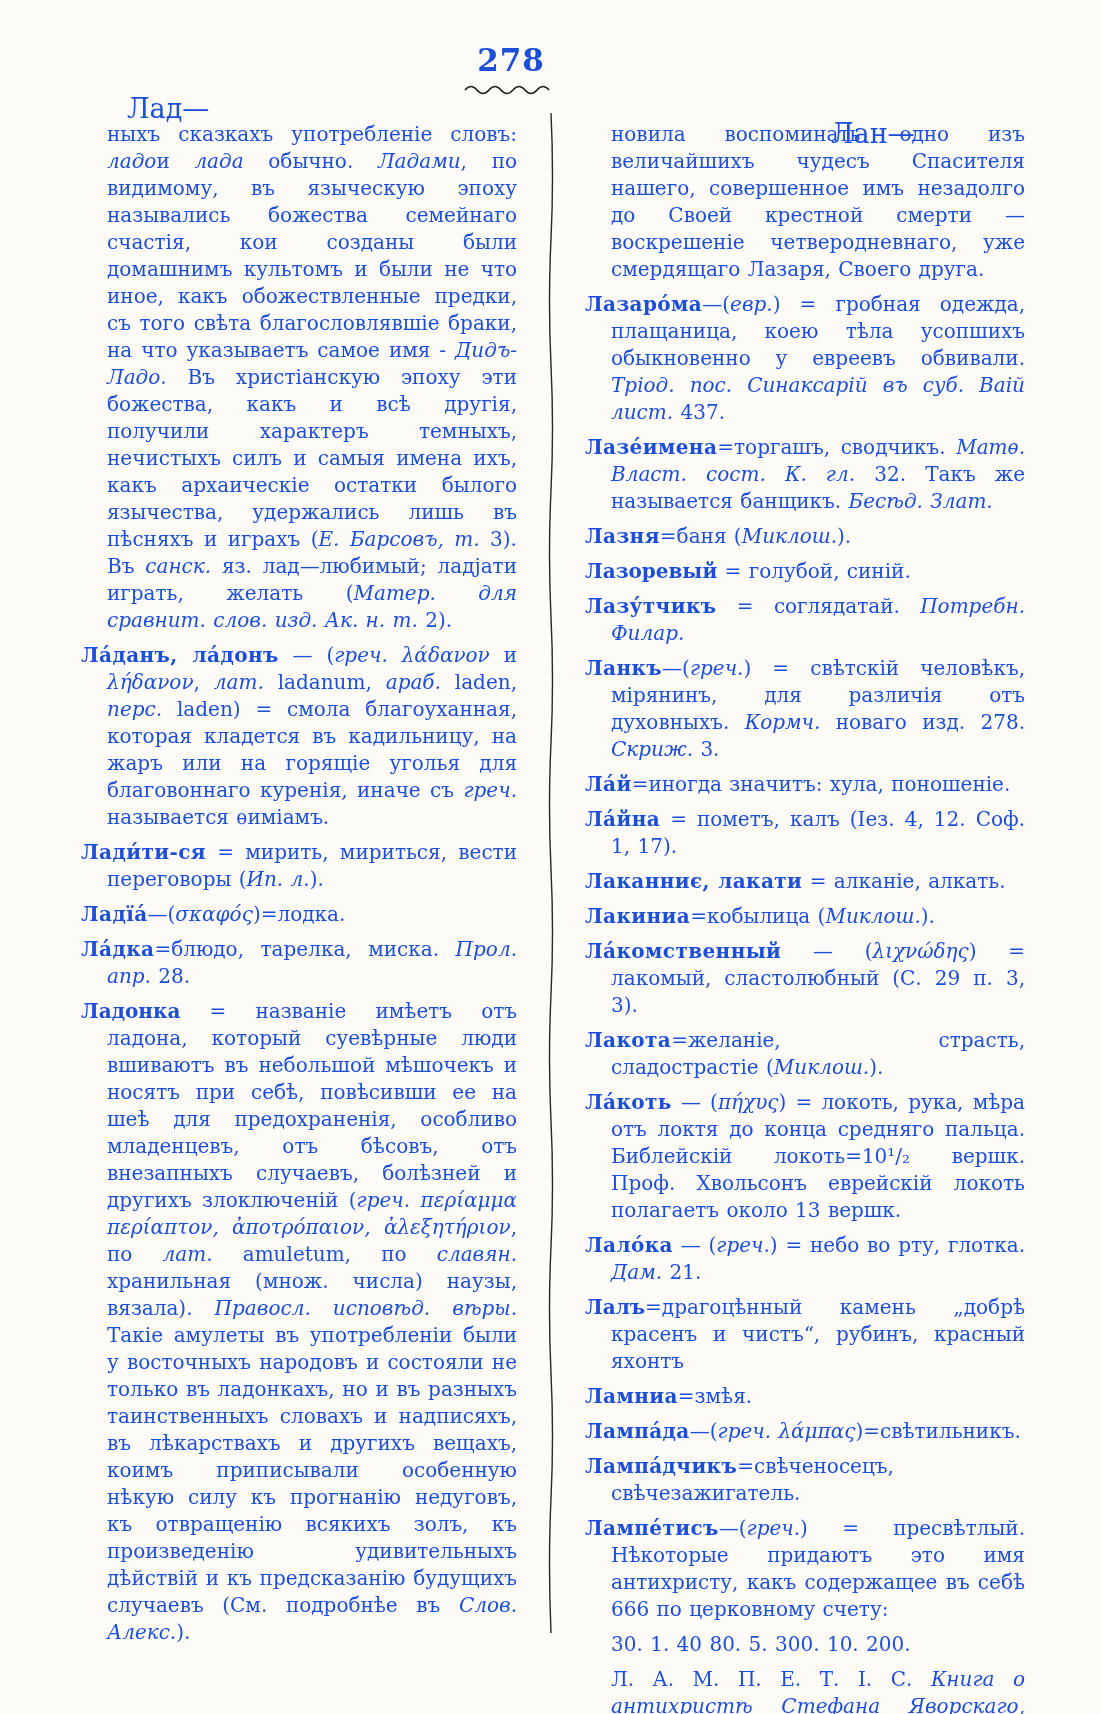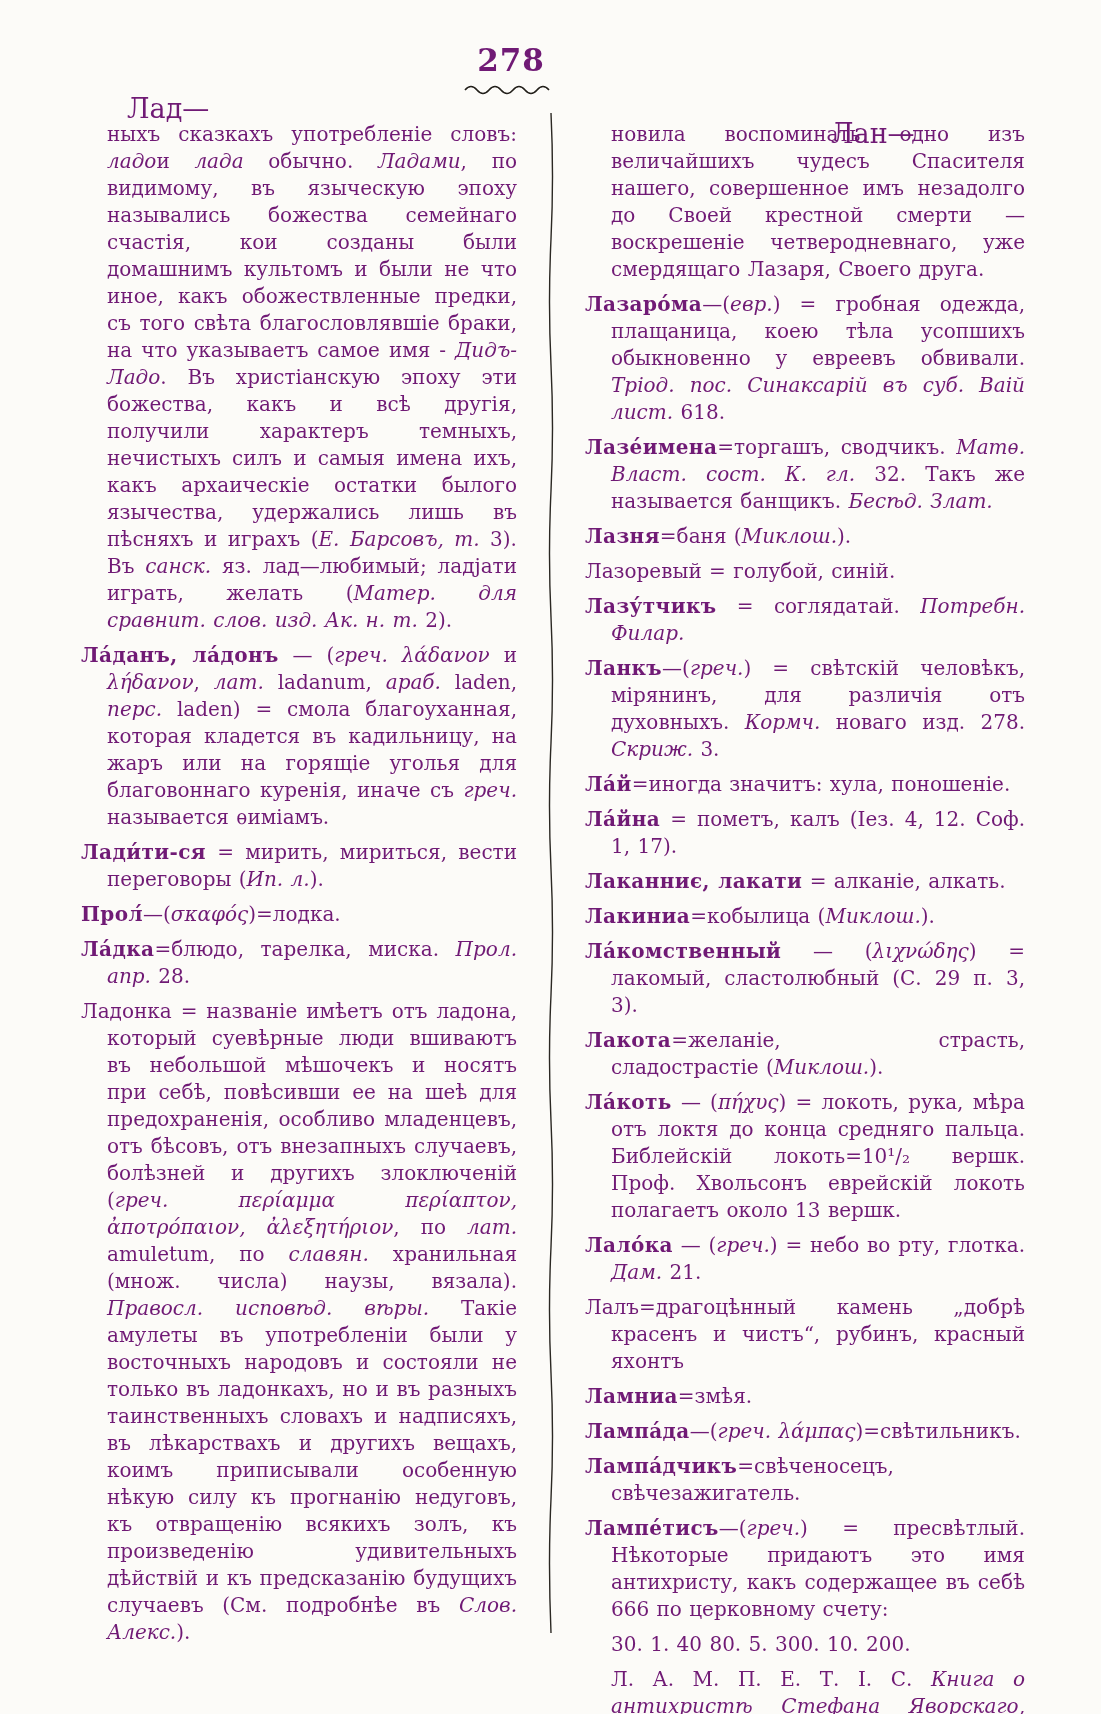--- a/index.html
+++ b/index.html
@@ -1,21 +1,21 @@
 <!DOCTYPE html>
 <html><head>
 <meta charset="utf-8">
 <style>
   html,body{margin:0;padding:0;background:#d8d6d0;}
   .page{
     position:relative;
     width:1101px;height:1714px;
     margin:0 auto;
     background:#fcfbf8;
-    color:#701a75;
+    color:#1d4ed8;
     font-family:"DejaVu Serif", serif;
     overflow:hidden;
   }
   .page-number{
     position:absolute;top:42px;left:451px;width:120px;
     text-align:center;font-size:31px;font-weight:bold;letter-spacing:1px;
   }
   .number-rule{position:absolute;top:84px;left:463px;}
   .running-head{position:absolute;top:82px;font-size:27px;}
   .running-head.left{left:127px;margin-top:11px;}
@@ -31,21 +31,21 @@
     margin:8px;
     font-size:20px;line-height:27px;
     text-align:justify;
     padding-left:26px;text-indent:-26px;
     word-spacing:1px;
   }
   .para.cont{text-indent:0;}
   .r-n{}
   .r-i{font-style:italic;}
   .r-g{font-style:italic;}
-  .r-b{font-weight:normal;}
+  .r-b{font-weight:bold;}
   .r-c{font-weight:bold;letter-spacing:0.4px;}
 </style>
 </head>
 <body>
 
 <div class="page">
 
   <div class="page-number">278</div>
 
   <svg class="number-rule" width="96" height="12" viewBox="0 0 96 12">
@@ -55,34 +55,34 @@
   <div class="running-head left">Лад—</div>
 
   <div class="running-head right">Лан—</div>
 
   <div class="body-text">
 
     <div class="column left-col">
         <p class="para cont"><span class="r-n">ныхъ сказкахъ употребленіе словъ: </span><span class="r-i">ладо</span><span class="r-n">и </span><span class="r-i">лада</span><span class="r-n"> обычно. </span><span class="r-i">Ладами</span><span class="r-n">, по видимому, въ языческую эпоху назывались божества семейнаго счастія, кои созданы были домашнимъ культомъ и были не что иное, какъ обожествленные предки, съ того свѣта благословлявшіе браки, на что указываетъ самое имя - </span><span class="r-i">Дидъ-Ладо</span><span class="r-n">. Въ христіанскую эпоху эти божества, какъ и всѣ другія, получили характеръ темныхъ, нечистыхъ силъ и самыя имена ихъ, какъ архаическіе остатки былого язычества, удержались лишь въ пѣсняхъ и играхъ (</span><span class="r-i">Е. Барсовъ, т.</span><span class="r-n"> 3). Въ </span><span class="r-i">санск.</span><span class="r-n"> яз. лад—любимый; ладjати играть, желать (</span><span class="r-i">Матер. для сравнит. слов. изд. Ак. н. т.</span><span class="r-n"> 2).</span></p>
         <p class="para entry"><span class="r-c">Ла́данъ, ла́донъ</span><span class="r-n"> — (</span><span class="r-i">греч.</span><span class="r-g"> λάδανον</span><span class="r-n"> и </span><span class="r-g">λήδανον</span><span class="r-n">, </span><span class="r-i">лат.</span><span class="r-n"> ladanum, </span><span class="r-i">араб.</span><span class="r-n"> laden, </span><span class="r-i">перс.</span><span class="r-n"> laden) = смола благоуханная, которая кладется въ кадильницу, на жаръ или на горящіе уголья для благовоннаго куренія, иначе съ </span><span class="r-i">греч.</span><span class="r-n"> называется ѳиміамъ.</span></p>
         <p class="para entry"><span class="r-c">Лади́ти-ся</span><span class="r-n"> = мирить, мириться, вести переговоры (</span><span class="r-i">Ип. л.</span><span class="r-n">).</span></p>
-        <p class="para entry"><span class="r-c">Прол́</span><span class="r-n">—(</span><span class="r-g">σκαφός</span><span class="r-n">)=лодка.</span></p>
+        <p class="para entry"><span class="r-c">Ладїа́</span><span class="r-n">—(</span><span class="r-g">σκαφός</span><span class="r-n">)=лодка.</span></p>
         <p class="para entry"><span class="r-c">Ла́дка</span><span class="r-n">=блюдо, тарелка, миска. </span><span class="r-i">Прол. апр.</span><span class="r-n"> 28.</span></p>
         <p class="para entry"><span class="r-b">Ладонка</span><span class="r-n"> = названіе имѣетъ отъ ладона, который суевѣрные люди вшиваютъ въ небольшой мѣшочекъ и носятъ при себѣ, повѣсивши ее на шеѣ для предохраненія, особливо младенцевъ, отъ бѣсовъ, отъ внезапныхъ случаевъ, болѣзней и другихъ злоключеній (</span><span class="r-i">греч.</span><span class="r-g"> περίαμμα περίαπτον, ἀποτρόπαιον, ἀλεξητήριον</span><span class="r-n">, по </span><span class="r-i">лат.</span><span class="r-n"> amuletum, по </span><span class="r-i">славян.</span><span class="r-n"> хранильная (множ. числа) наузы, вязала). </span><span class="r-i">Правосл. исповѣд. вѣры.</span><span class="r-n"> Такіе амулеты въ употребленіи были у восточныхъ народовъ и состояли не только въ ладонкахъ, но и въ разныхъ таинственныхъ словахъ и надписяхъ, въ лѣкарствахъ и другихъ вещахъ, коимъ приписывали особенную нѣкую силу къ прогнанію недуговъ, къ отвращенію всякихъ золъ, къ произведенію удивительныхъ дѣйствій и къ предсказанію будущихъ случаевъ (См. подробнѣе въ </span><span class="r-i">Слов. Алекс.</span><span class="r-n">).</span></p>
       </div>
 
     <div class="gutter">
       <svg width="10" height="1520" viewBox="0 0 10 1520">
         <path d="M5 0 q3 63 0 126 q-3 63 0 126 q3 63 0 126 q-3 63 0 126 q3 63 0 126 q-3 63 0 126 q3 63 0 126 q-3 63 0 126 q3 63 0 126 q-3 63 0 126 q3 63 0 126 q-3 63 0 134" fill="none" stroke="#2b2823" stroke-width="1.4"></path>
       </svg>
     </div>
 
     <div class="column right-col">
         <p class="para cont"><span class="r-n">новила воспоминать одно изъ величайшихъ чудесъ Спасителя нашего, совершенное имъ незадолго до Своей крестной смерти — воскрешеніе четверодневнаго, уже смердящаго Лазаря, Своего друга.</span></p>
-        <p class="para entry"><span class="r-c">Лазаро́ма</span><span class="r-n">—(</span><span class="r-i">евр.</span><span class="r-n">) = гробная одежда, плащаница, коею тѣла усопшихъ обыкновенно у евреевъ обвивали. </span><span class="r-i">Тріод. пос. Синаксарій въ суб. Ваій лист.</span><span class="r-n"> 618.</span></p>
+        <p class="para entry"><span class="r-c">Лазаро́ма</span><span class="r-n">—(</span><span class="r-i">евр.</span><span class="r-n">) = гробная одежда, плащаница, коею тѣла усопшихъ обыкновенно у евреевъ обвивали. </span><span class="r-i">Тріод. пос. Синаксарій въ суб. Ваій лист.</span><span class="r-n"> 437.</span></p>
         <p class="para entry"><span class="r-c">Лазе́имена</span><span class="r-n">=торгашъ, сводчикъ. </span><span class="r-i">Матѳ. Власт. сост. К. гл.</span><span class="r-n"> 32. Такъ же называется банщикъ. </span><span class="r-i">Бесѣд. Злат.</span></p>
         <p class="para entry"><span class="r-c">Лазня</span><span class="r-n">=баня (</span><span class="r-i">Миклош.</span><span class="r-n">).</span></p>
         <p class="para entry"><span class="r-b">Лазоревый</span><span class="r-n"> = голубой, синій.</span></p>
         <p class="para entry"><span class="r-c">Лазу́тчикъ</span><span class="r-n"> = соглядатай. </span><span class="r-i">Потребн. Филар.</span></p>
         <p class="para entry"><span class="r-c">Ланкъ</span><span class="r-n">—(</span><span class="r-i">греч.</span><span class="r-n">) = свѣтскій человѣкъ, мірянинъ, для различія отъ духовныхъ. </span><span class="r-i">Кормч.</span><span class="r-n"> новаго изд. 278. </span><span class="r-i">Скриж.</span><span class="r-n"> 3.</span></p>
         <p class="para entry"><span class="r-c">Ла́й</span><span class="r-n">=иногда значитъ: хула, поношеніе.</span></p>
         <p class="para entry"><span class="r-c">Ла́йна</span><span class="r-n"> = пометъ, калъ (Іез. 4, 12. Соф. 1, 17).</span></p>
         <p class="para entry"><span class="r-c">Лаканниє, лакати</span><span class="r-n"> = алканіе, алкать.</span></p>
         <p class="para entry"><span class="r-c">Лакиниа</span><span class="r-n">=кобылица (</span><span class="r-i">Миклош.</span><span class="r-n">).</span></p>
         <p class="para entry"><span class="r-c">Ла́комственный</span><span class="r-n"> — (</span><span class="r-g">λιχνώδης</span><span class="r-n">) = лакомый, сластолюбный (С. 29 п. 3, 3).</span></p>

